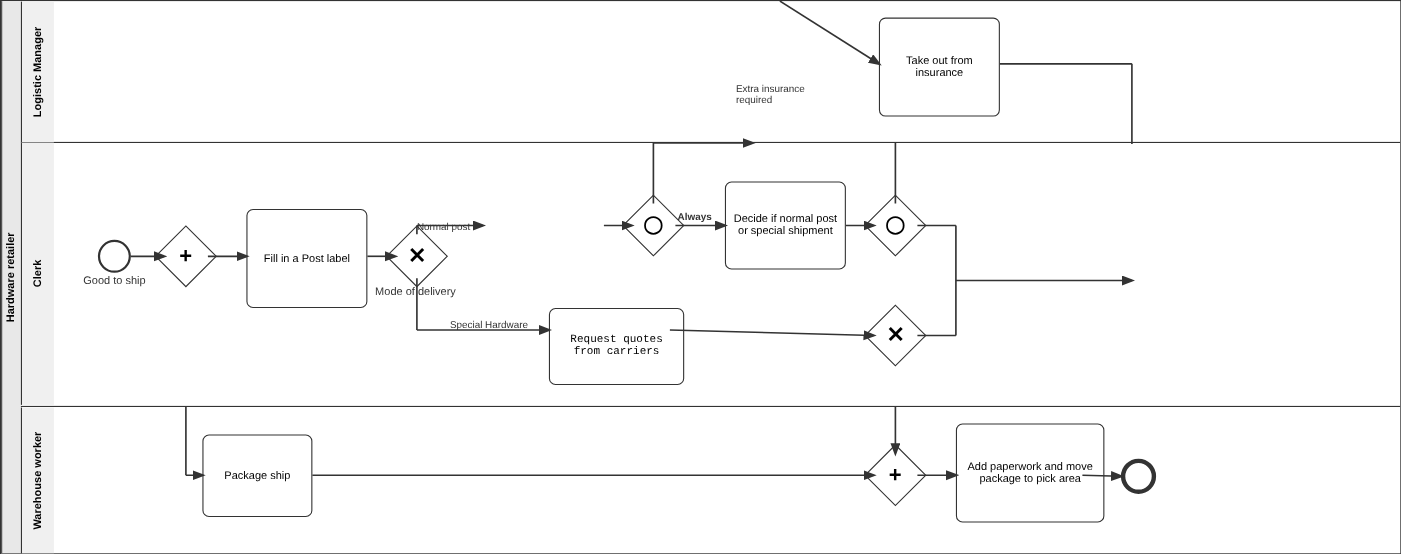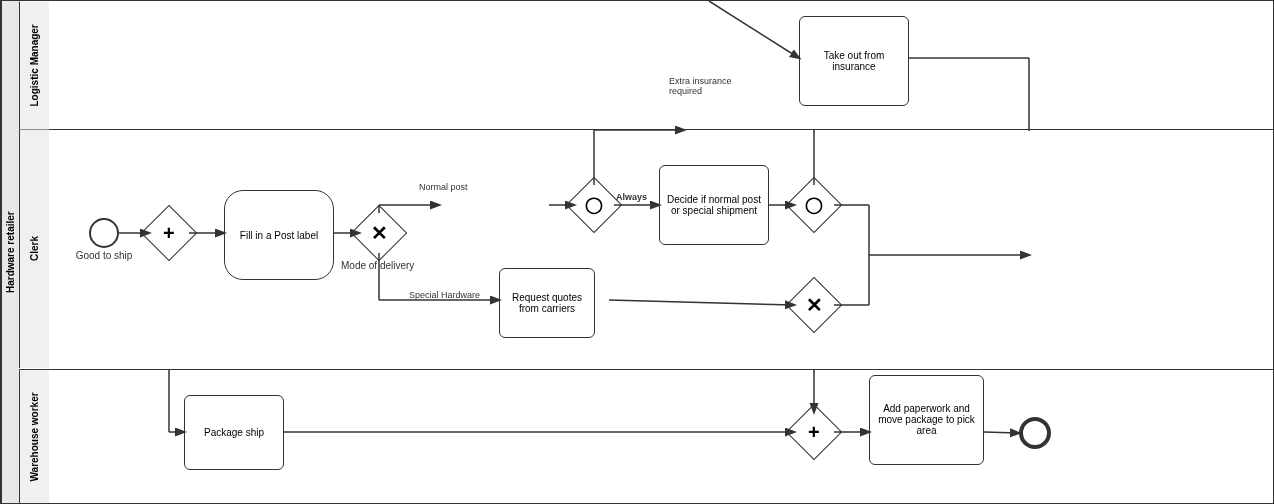--- a/index.html
+++ b/index.html
@@ -197,21 +197,21 @@
           <div class="bpmn-event" style="left: 40px; top: 88px; width: 30px; height: 30px;">
           </div>
           <div class="gateway-label" style="left: 25px; top: 120px; width: 60px; text-align:center;">
             <span>Good to ship</span>
           </div>
 
           <div class="bpmn-gateway" style="left: 100px; top: 83px;">
             <span class="symbol">+</span>
           </div>
 
-          <div class="bpmn-task" style="left: 175px; top: 60px; width: 110px; height: 90px; border-radius: 19px;">
+          <div class="bpmn-task" style="left: 175px; top: 60px; width: 110px; height: 90px;">
             <span>Fill in a Post label</span>
           </div>
 
           <div class="bpmn-gateway" style="left: 310px; top: 83px;">
             <span class="symbol">✕</span>
           </div>
           <div class="gateway-label" style="left: 292px; top: 130px;">
             <span>Mode of delivery</span>
           </div>
 
@@ -221,29 +221,29 @@
           </div>
 
           <div class="bpmn-task" style="left: 610px; top: 35px; width: 110px; height: 80px;">
             <span>Decide if normal post or special shipment</span>
           </div>
 
           <div class="bpmn-gateway" style="left: 745px; top: 55px;">
             <span class="symbol" style="font-size:16px;">◯</span>
           </div>
 
-          <div class="bpmn-task" style="left: 450px; top: 138px; width: 96px; height: 70px;">
+          <div class="bpmn-task" style="left: 450px; top: 150px; width: 123px; height: 70px; font-family: Liberation Mono, monospace;">
             <span>Request quotes from carriers</span>
           </div>
 
           <div class="bpmn-gateway" style="left: 745px; top: 155px;">
             <span class="symbol">✕</span>
           </div>
 
-          <div class="flow-label" style="left: 330px; top: 52px; padding-left: 40px;">Normal post</div>
+          <div class="flow-label" style="left: 330px; top: 71px;">Normal post</div>
           <div class="flow-label" style="left: 360px; top: 160px;">Special Hardware</div>
           <div class="flow-label" style="left: 567px; top: 62px; font-weight: bold;">Always</div>
 
           <svg class="connections-svg">
             <defs>
               <marker id="arr2" markerWidth="8" markerHeight="8" refX="6" refY="3" orient="auto">
                 <path d="M0,0 L0,6 L8,3 z" fill="#333"></path>
               </marker>
             </defs>
 
@@ -286,21 +286,21 @@
         <div class="lane-content" style="position:relative; flex:1;">
 
           <div class="bpmn-task" style="left: 135px; top: 25px; width: 100px; height: 75px;">
             <span>Package ship</span>
           </div>
 
           <div class="bpmn-gateway" style="left: 745px; top: 42px;">
             <span class="symbol">+</span>
           </div>
 
-          <div class="bpmn-task" style="left: 820px; top: 5px; width: 115px; height: 90px;">
+          <div class="bpmn-task" style="left: 820px; top: 15px; width: 135px; height: 90px;">
             <span>Add paperwork and move package to pick area</span>
           </div>
 
           <div class="bpmn-event end" style="left: 970px; top: 47px; width: 32px; height: 32px;">
           </div>
 
           <svg class="connections-svg">
             <defs>
               <marker id="arr3" markerWidth="8" markerHeight="8" refX="6" refY="3" orient="auto">
                 <path d="M0,0 L0,6 L8,3 z" fill="#333"></path>

